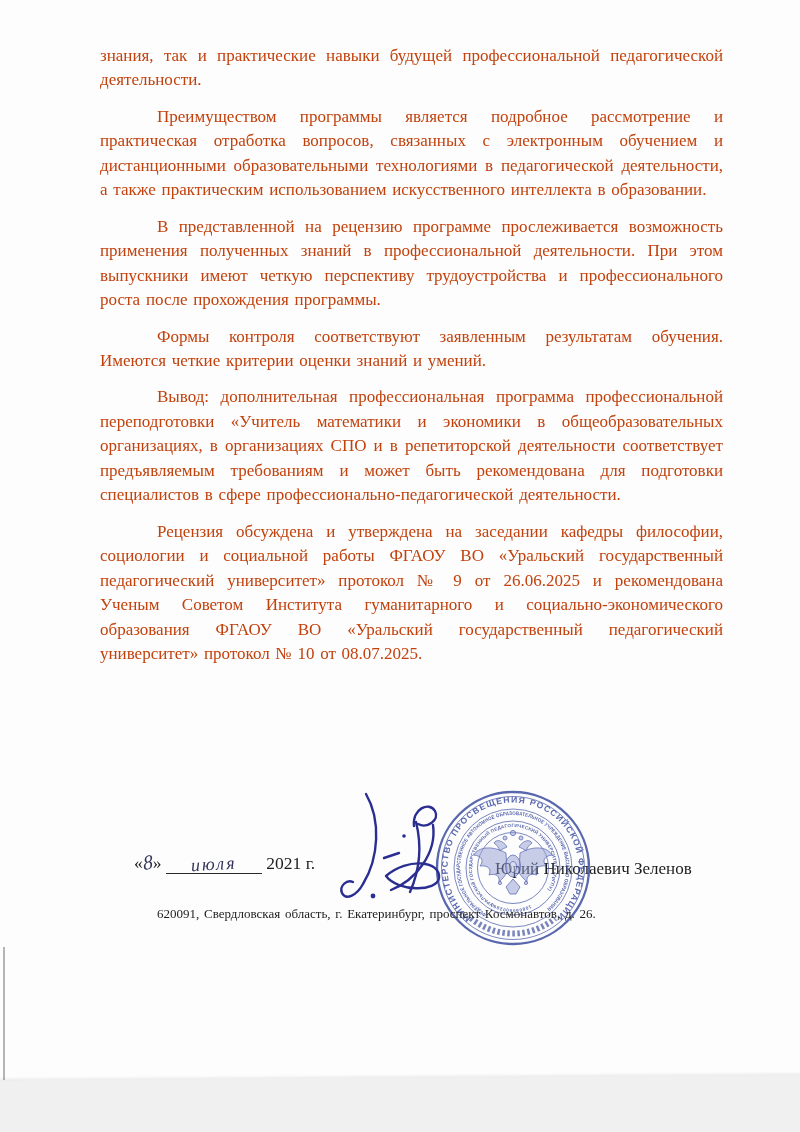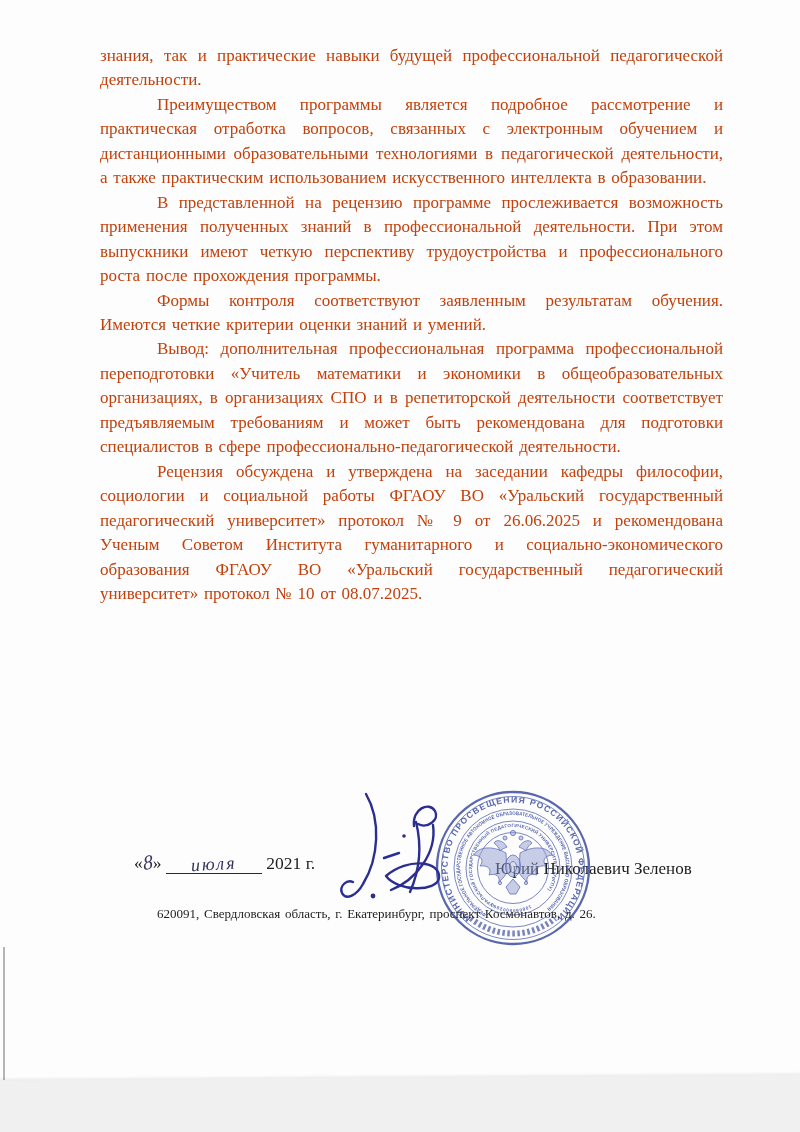--- a/index.html
+++ b/index.html
@@ -4,21 +4,21 @@
 <style>
   html,body{margin:0;padding:0;}
   body{width:800px;height:1132px;position:relative;background:#ffffff;overflow:hidden;
        font-family:"Liberation Serif", serif;}
   .scan-page{position:absolute;left:0;top:0;width:800px;height:1132px;background:#fdfdfd;}
 
   
   .text-main{position:absolute;left:100px;top:44px;width:623px;color:#c2410c;
              font-size:17px;line-height:24.45px;text-align:justify;}
   .text-main p{margin:0;padding:0;word-spacing:1.5px;}
-  .text-main p.indent{text-indent:57px;}
+  .text-main p.indent{text-indent:57px;margin-top:12px;}
 
   
   .date-row{position:absolute;left:134px;top:851px;width:260px;color:#1c1c1c;
             font-size:17.5px;white-space:nowrap;}
   .hand{font-style:italic;color:#35355c;}
   .hand-day{display:inline-block;font-size:20px;transform:rotate(-14deg) skewX(-8deg);}
   .date-blank{display:inline-block;width:96px;border-bottom:1.4px solid #2a2a2a;
               text-align:center;line-height:1;vertical-align:baseline;}
   .hand-month{display:inline-block;font-size:18px;letter-spacing:2px;
               transform:rotate(-3deg);position:relative;top:1px;}

